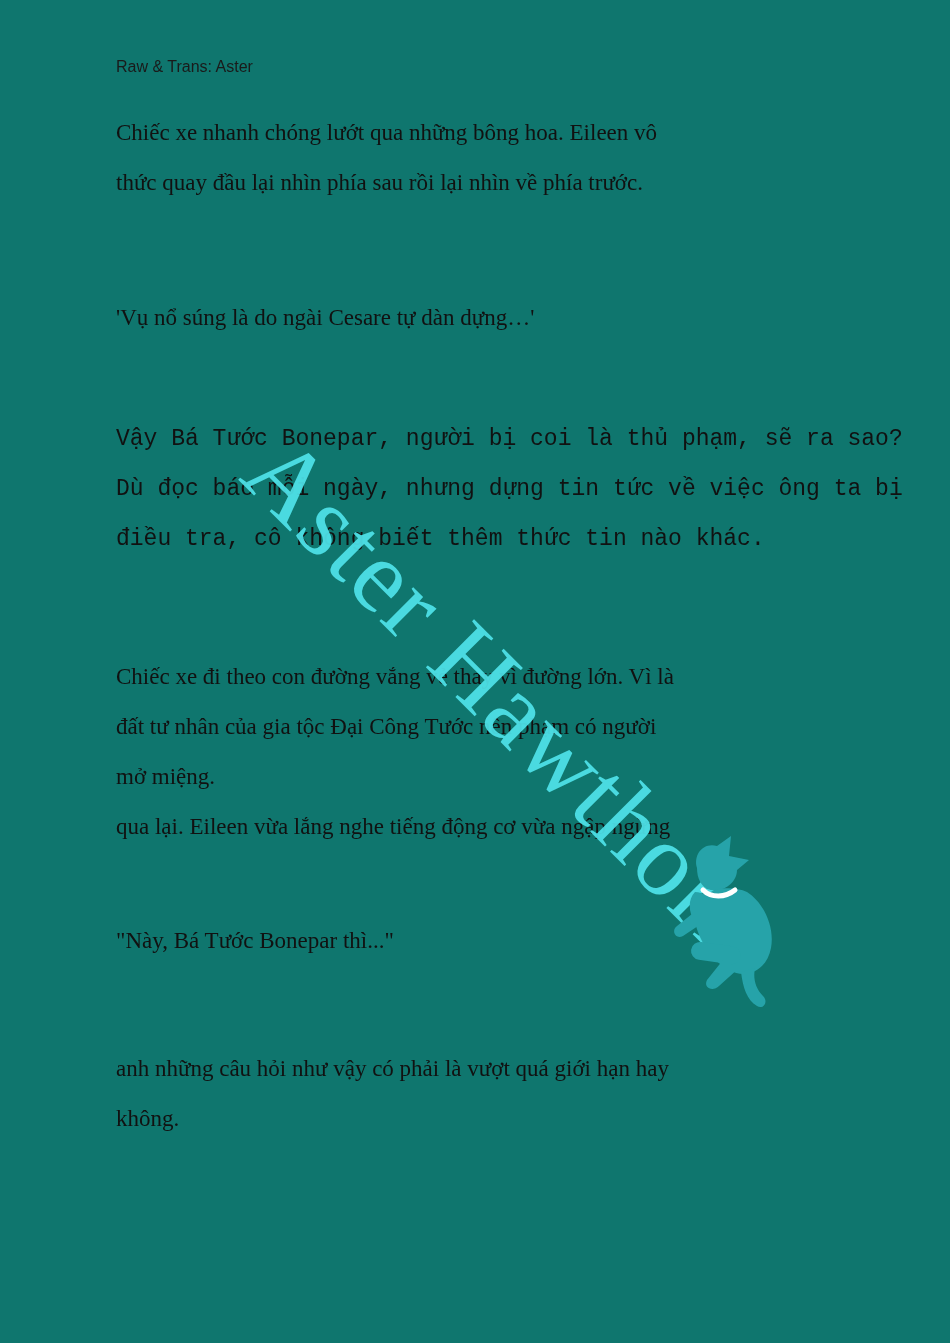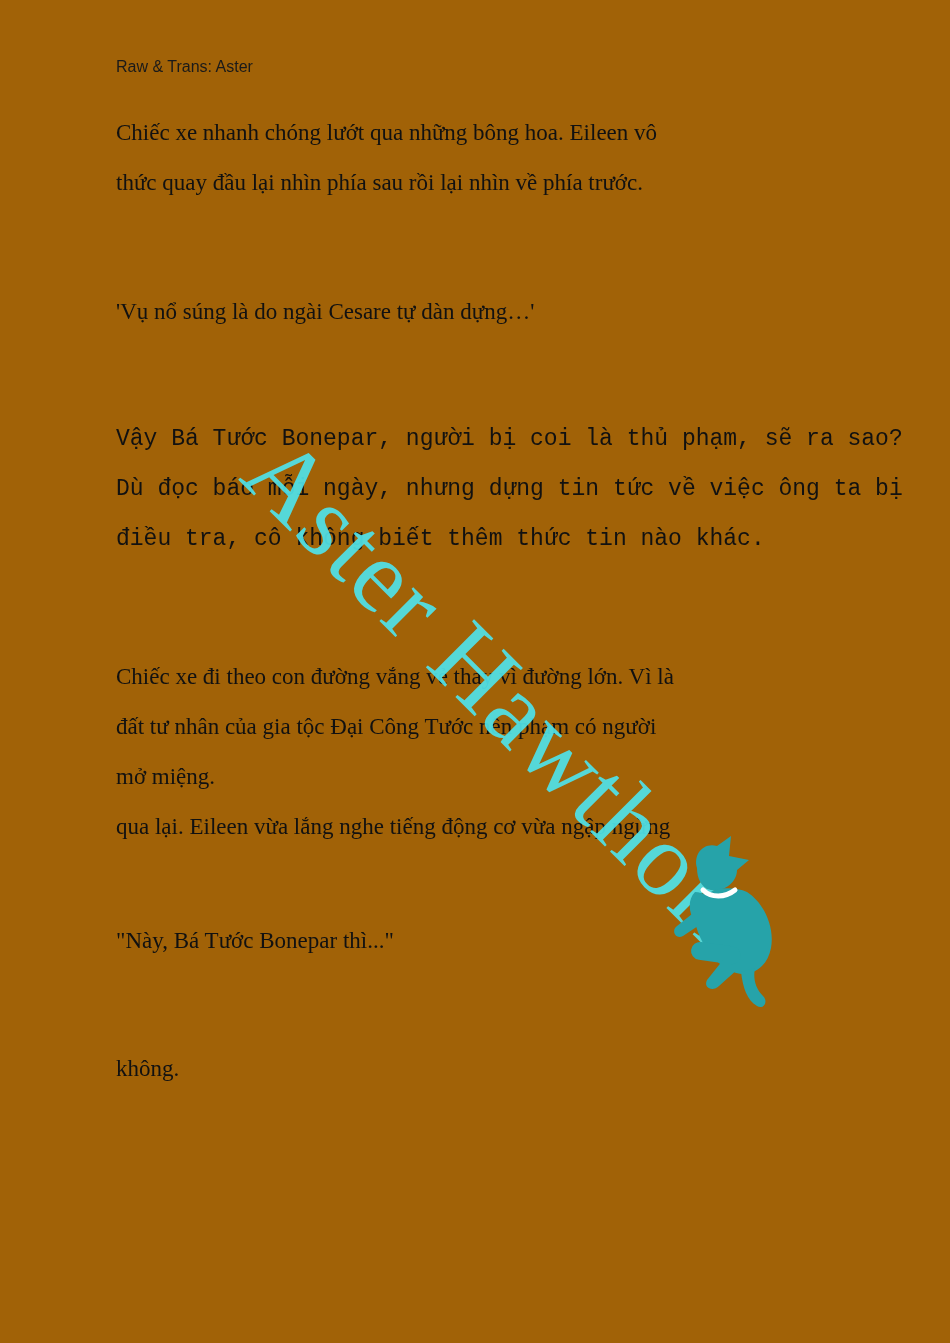--- a/index.html
+++ b/index.html
@@ -10,21 +10,21 @@
     body {
       width: 950px;
       height: 1343px;
       position: relative;
       overflow: hidden;
     }
     .page {
       position: absolute;
       left: 0; top: 0;
       width: 950px; height: 1343px;
-      background: #a16207;
+      background: #0f766e;
     }
     .header {
       position: absolute;
       left: 116px;
       top: 58px;
       font-family: "Liberation Sans", sans-serif;
       font-size: 16px;
       color: #1a1a1a;
       white-space: nowrap;
     }
@@ -68,21 +68,21 @@
 
 <div class="page">
 
   <div class="header">Raw &amp; Trans: Aster</div>
 
   <div class="para" style="top:108px;">
     <span class="line">Chiếc xe nhanh chóng lướt qua những bông hoa. Eileen vô</span>
     <span class="line">thức quay đầu lại nhìn phía sau rồi lại nhìn về phía trước.</span>
   </div>
 
-  <div class="para" style="top:287px;">
+  <div class="para" style="top:293px;">
     <span class="line">'Vụ nổ súng là do ngài Cesare tự dàn dựng…'</span>
   </div>
 
   <div class="para" style="top:414px;font-family:Liberation Mono, monospace;">
     <span class="line">Vậy Bá Tước Bonepar, người bị coi là thủ phạm, sẽ ra sao?</span>
     <span class="line">Dù đọc báo mỗi ngày, nhưng dựng tin tức về việc ông ta bị</span>
     <span class="line">điều tra, cô không biết thêm thức tin nào khác.</span>
   </div>
 
   <div class="para" style="top:652px;">
@@ -90,20 +90,21 @@
     <span class="line">đất tư nhân của gia tộc Đại Công Tước nên phạm có người</span>
     <span class="line">mở miệng.</span>
     <span class="line">qua lại. Eileen vừa lắng nghe tiếng động cơ vừa ngập ngừng</span>
   </div>
 
   <div class="para" style="top:916px;">
     <span class="line">"Này, Bá Tước Bonepar thì..."</span>
   </div>
 
   <div class="para" style="top:1044px;">
+    <span class="line">anh những câu hỏi như vậy có phải là vượt quá giới hạn hay</span>
     <span class="line">không.</span>
   </div>
 
   <div class="watermark">Aster Hawthorn</div>
 
   <svg class="cat" viewBox="0 0 130 185">
     <g fill="#26a3a9">
 
       <path d="M42 38 C38 25 48 12 62 16 L76 6 L74 26 L94 30 L82 40 C82 52 70 62 56 60 C46 58 42 48 42 38 Z"></path>
 

